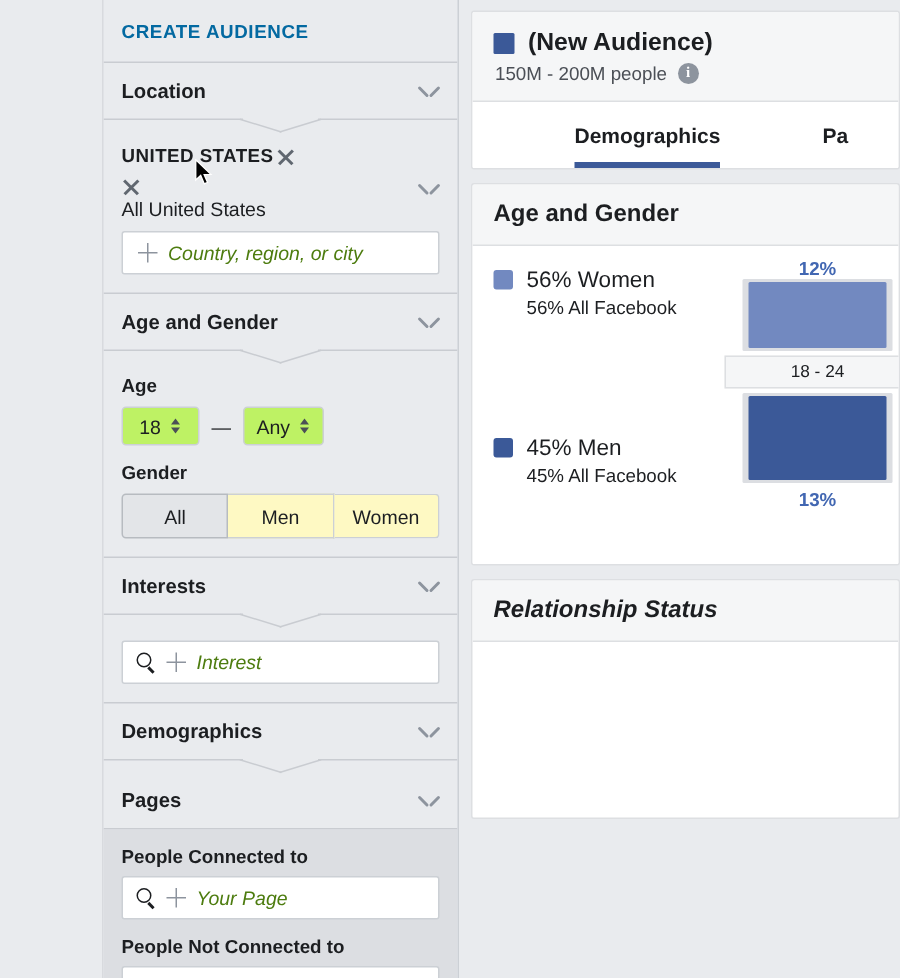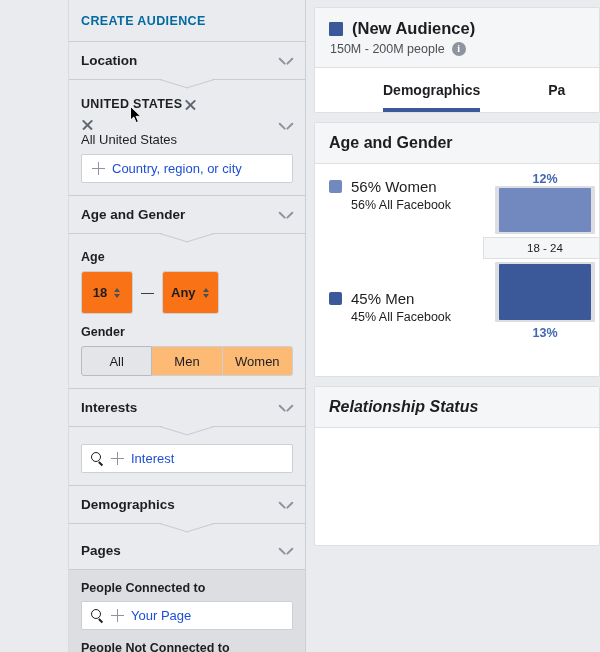--- a/index.html
+++ b/index.html
@@ -103,48 +103,48 @@
     background: #1c1e21; transform: rotate(45deg); transform-origin: left center;
   }
   .plus {
     width: 13px; height: 13px; flex: 0 0 13px; position: relative;
   }
   .plus::before, .plus::after {
     content: ""; position: absolute; background: #8d949e;
   }
   .plus::before { left: 0; top: 5.7px; width: 13px; height: 1.7px; }
   .plus::after  { top: 0; left: 5.7px; height: 13px; width: 1.7px; }
-  .sf-placeholder { font-size: 13px; color: #1d4ed8; }
+  .sf-placeholder { font-size: 13px; color: #4d7c0f; font-style: italic; }
 
   .field-label {
     font-size: 12.5px; font-weight: bold; color: #1c1e21; margin-top: 2px;
   }
   .age-row { display: flex; align-items: center; gap: 8px; margin-top: 7px; }
   .mini-select {
-    background: #f97316; border: 1px solid #ccd0d5; border-radius: 3px;
-    height: 43px; min-width: 52px; display: flex; align-items: center;
+    background: #bef264; border: 1px solid #ccd0d5; border-radius: 3px;
+    height: 26px; min-width: 52px; display: flex; align-items: center;
     justify-content: center; gap: 7px; padding: 0 8px;
-    font-size: 13px; color: #1c1e21; cursor: pointer; font-weight: bold;
+    font-size: 13px; color: #1c1e21; cursor: pointer;
   }
   .updown {
     width: 7px; height: 12px; position: relative; flex: 0 0 7px;
   }
   .updown::before, .updown::after {
     content: ""; position: absolute; left: 0;
     border-left: 3.5px solid transparent; border-right: 3.5px solid transparent;
   }
   .updown::before { top: 1px; border-bottom: 4px solid #4b4f56; }
   .updown::after  { bottom: 1px; border-top: 4px solid #4b4f56; }
   .dash { color: #1c1e21; font-size: 13px; }
 
   .seg-group { display: flex; margin-top: 7px; }
   .seg {
     flex: 1; height: 30px; display: flex; align-items: center;
     justify-content: center; font-size: 13px; color: #1c1e21;
-    background: #fdba74; border: 1px solid #ccd0d5; border-left: none;
+    background: #fef9c3; border: 1px solid #ccd0d5; border-left: none;
     cursor: pointer;
   }
   .seg:first-child { border-left: 1px solid #ccd0d5; border-radius: 3px 0 0 3px; }
   .seg:last-child  { border-radius: 0 3px 3px 0; }
   .seg.active { background: #e3e5e8; border-color: #b7bbc0; }
 
   .pages-body { background: #dcdee2; padding: 11px 12px 13px 12px; }
   .pages-body .field-label { margin-top: 0; }
   .pages-body .field-label.second { margin-top: 11px; }
 

